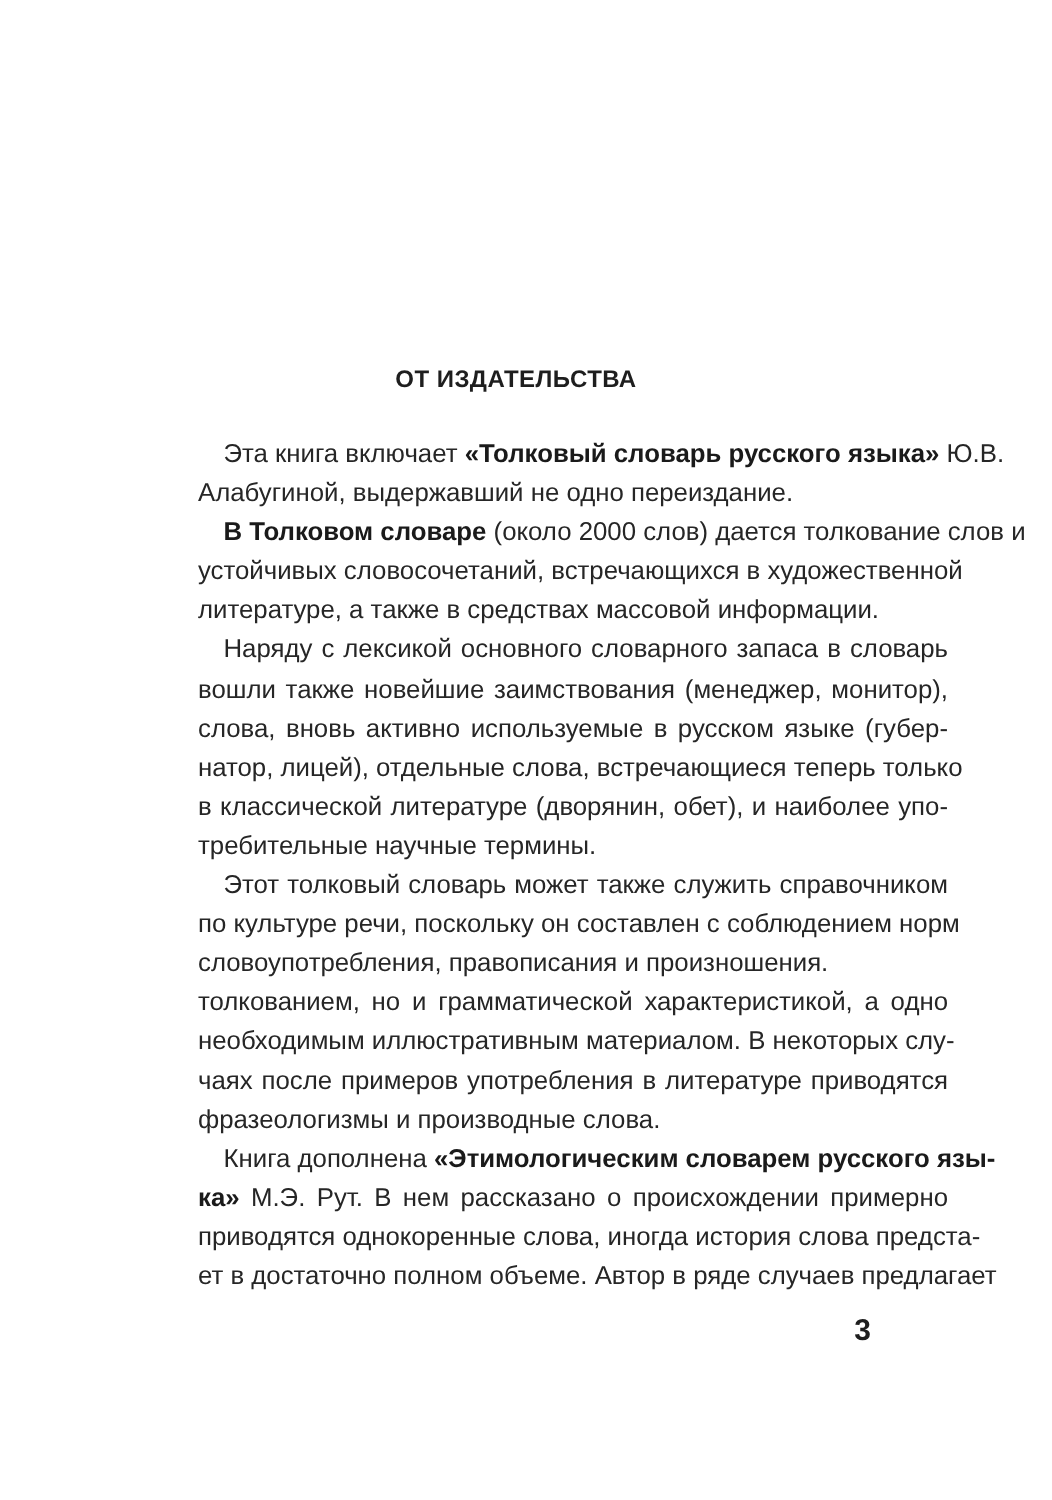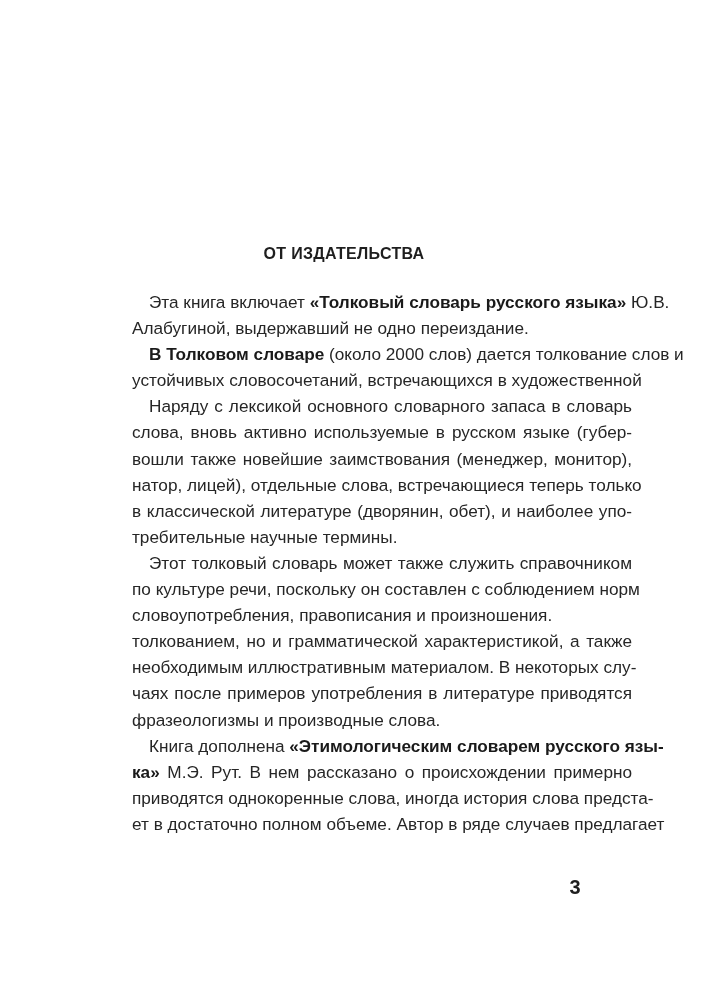--- a/index.html
+++ b/index.html
@@ -32,36 +32,37 @@
 <div class="page">
   <h1 class="title">ОТ ИЗДАТЕЛЬСТВА</h1>
   <div class="body" id="body">
       <div>
         <span class="ln ind"><span>Эта книга включает </span><b>«Толковый словарь русского языка»</b><span> Ю.В.</span></span>
         <span class="ln last"><span>Алабугиной, выдержавший не одно переиздание.</span></span>
       </div>
       <div>
         <span class="ln ind"><b>В Толковом словаре</b><span> (около 2000 слов) дается толкование слов и</span></span>
         <span class="ln"><span>устойчивых словосочетаний, встречающихся в художественной</span></span>
+        <span class="ln last"><span>литературе, а также в средствах массовой информации.</span></span>
       </div>
       <div>
         <span class="ln ind"><span>Наряду с лексикой основного словарного запаса в словарь</span></span>
+        <span class="ln"><span>вошли также новейшие заимствования (менеджер, монитор),</span></span>
         <span class="ln"><span>слова, вновь активно используемые в русском языке (губер-</span></span>
-        <span class="ln"><span>вошли также новейшие заимствования (менеджер, монитор),</span></span>
         <span class="ln"><span>натор, лицей), отдельные слова, встречающиеся теперь только</span></span>
         <span class="ln"><span>в классической литературе (дворянин, обет), и наиболее упо-</span></span>
         <span class="ln last"><span>требительные научные термины.</span></span>
       </div>
       <div>
         <span class="ln ind"><span>Этот толковый словарь может также служить справочником</span></span>
         <span class="ln"><span>по культуре речи, поскольку он составлен с соблюдением норм</span></span>
         <span class="ln last"><span>словоупотребления, правописания и произношения.</span></span>
       </div>
       <div>
-        <span class="ln"><span>толкованием, но и грамматической характеристикой, а также</span></span>
+        <span class="ln"><span>толкованием, но и грамматической характеристикой, а одно</span></span>
         <span class="ln"><span>необходимым иллюстративным материалом. В некоторых слу-</span></span>
         <span class="ln"><span>чаях после примеров употребления в литературе приводятся</span></span>
         <span class="ln last"><span>фразеологизмы и производные слова.</span></span>
       </div>
       <div>
         <span class="ln ind"><span>Книга дополнена </span><b>«Этимологическим словарем русского язы-</b></span>
         <span class="ln"><b>ка»</b><span> М.Э. Рут. В нем рассказано о происхождении примерно</span></span>
         <span class="ln"><span>приводятся однокоренные слова, иногда история слова предста-</span></span>
         <span class="ln"><span>ет в достаточно полном объеме. Автор в ряде случаев предлагает</span></span>
       </div>

